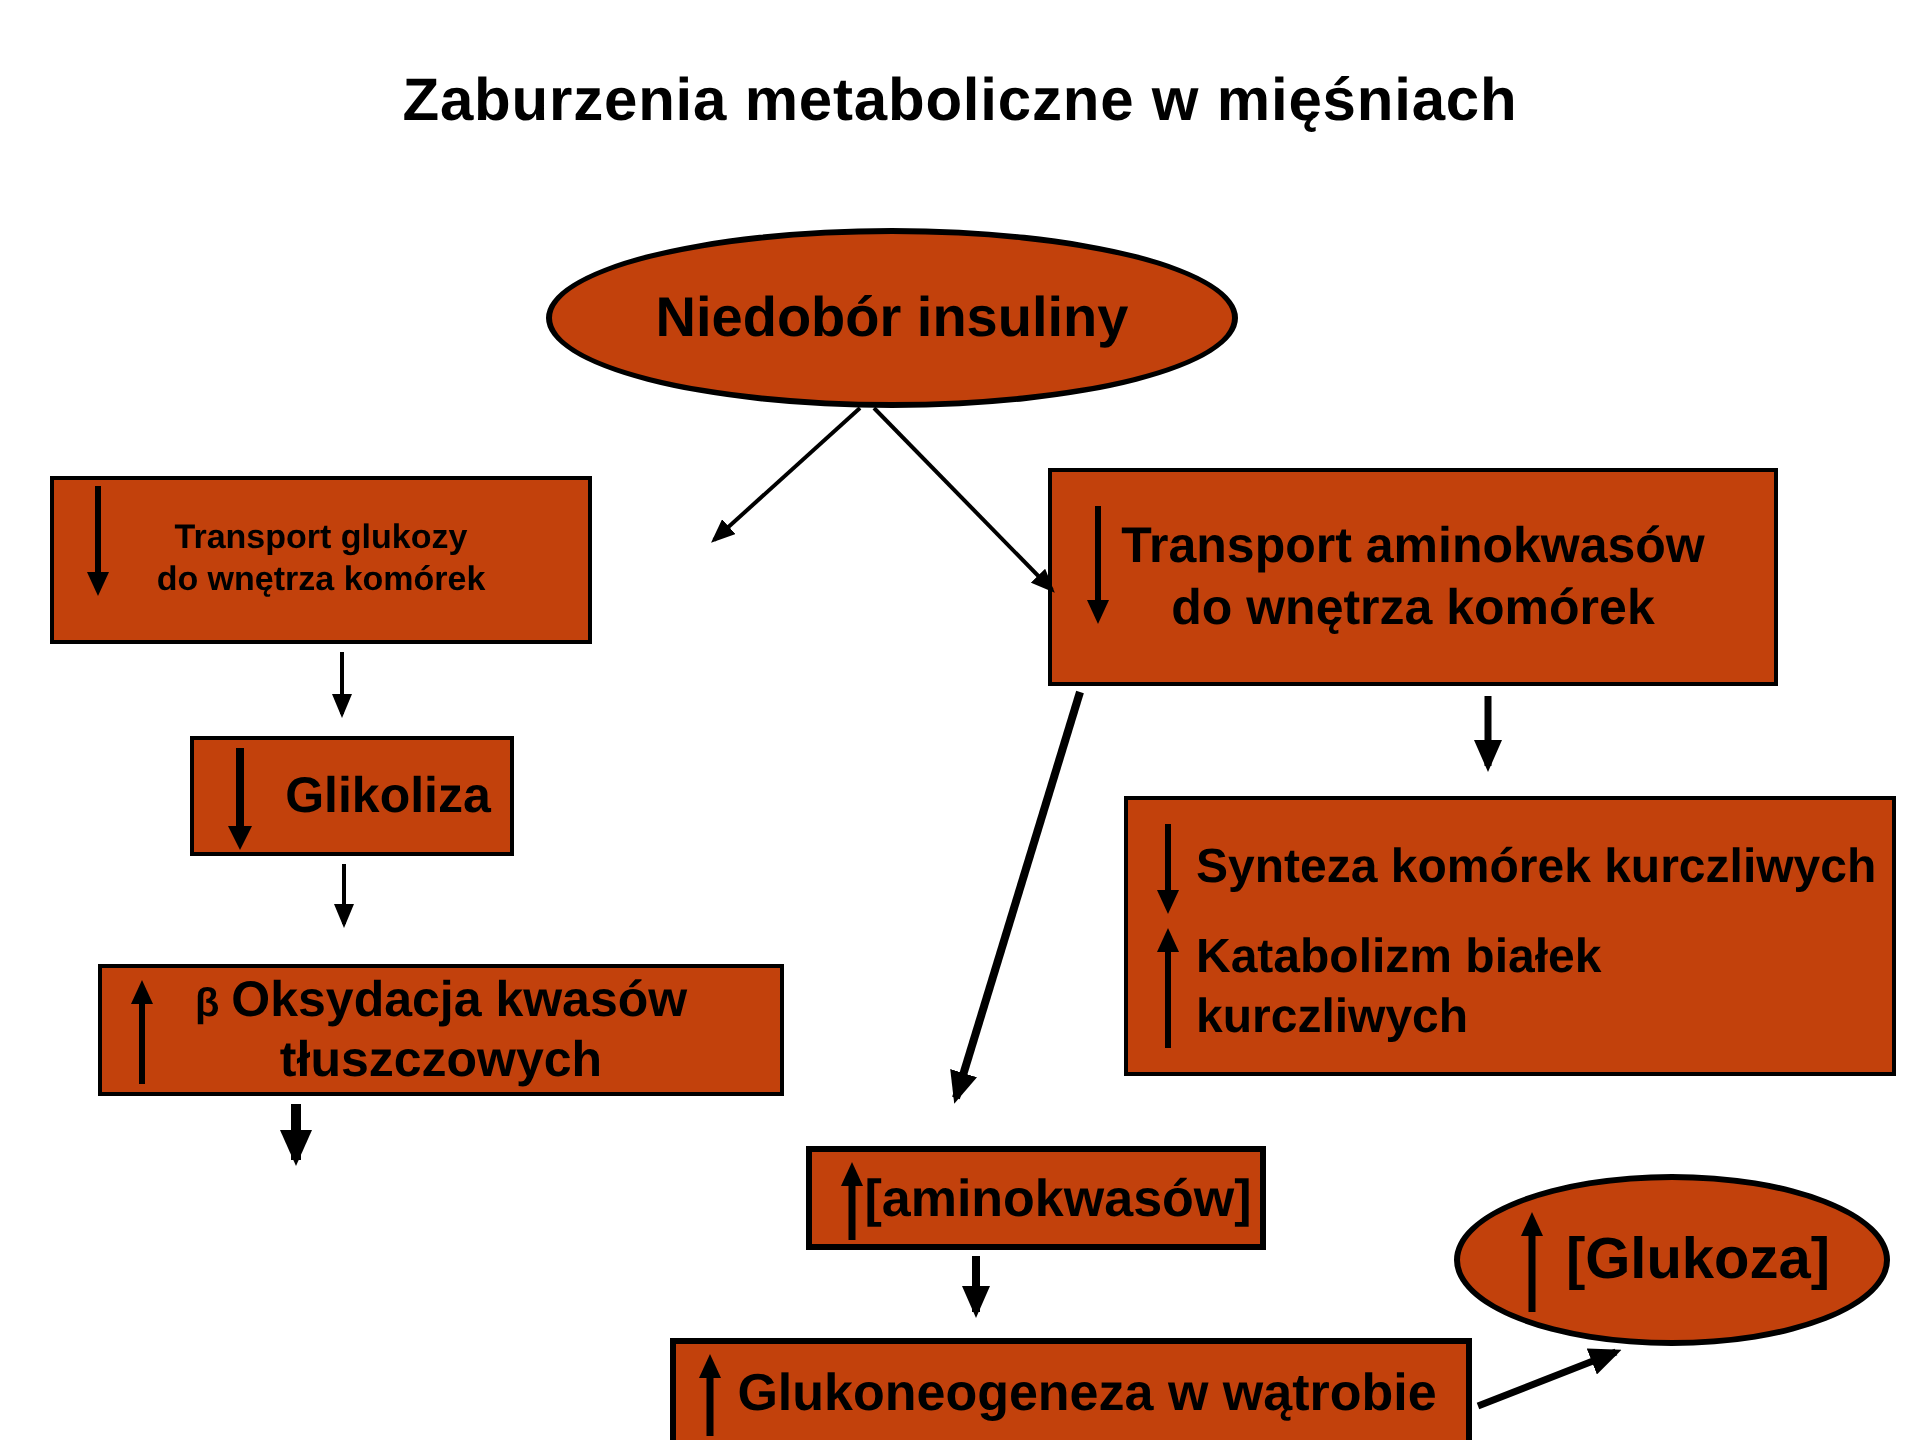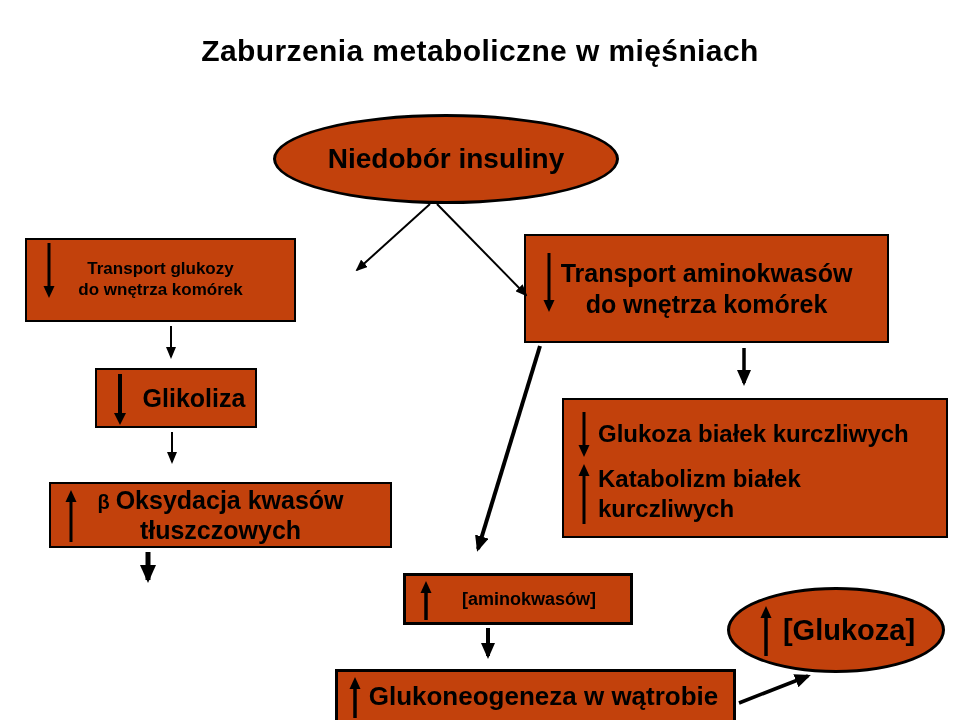--- a/index.html
+++ b/index.html
@@ -22,21 +22,21 @@
   
   #n-insulin{left:273px;top:114px;width:346px;height:90px;font-size:28px;}
   #n-glu-trans{left:25px;top:238px;width:271px;height:84px;font-size:17px;}
   #n-amino-trans{left:524px;top:234px;width:365px;height:109px;font-size:25px;}
   #n-glyco{left:95px;top:368px;width:162px;height:60px;font-size:25px;}
   #n-beta{left:49px;top:482px;width:343px;height:66px;font-size:25px;}
   #n-beta .beta{font-size:20px;margin-right:6px;}
   #n-ketone{left:22px;top:593px;width:255px;height:110px;font-size:29px;justify-content:flex-start;padding-left:24px;}
   #n-protein{left:562px;top:398px;width:386px;height:140px;font-size:24px;flex-direction:column;align-items:stretch;justify-content:space-around;padding:8px 0 8px 12px;}
   #n-protein .row{display:flex;align-items:center;gap:6px;}
-  #n-amino-conc{left:403px;top:573px;width:230px;height:52px;font-size:18px;border-width:3px;}
+  #n-amino-conc{left:403px;top:573px;width:230px;height:52px;font-size:26px;border-width:3px;}
   #n-gluconeo{left:335px;top:669px;width:401px;height:54px;font-size:26px;border-width:3px;}
   #n-glucose{left:727px;top:587px;width:218px;height:86px;font-size:29px;}
 
   #connectors{position:absolute;left:0;top:0;width:960px;height:720px;pointer-events:none;}
 </style>
 </head>
 <body>
 
 <div class="stage">
 
@@ -87,21 +87,21 @@
     </div>
   </div>
 
 
   <div class="node box" id="n-protein">
     <div class="row">
       <svg width="16" height="46" viewBox="0 0 16 46">
         <line x1="8" y1="1" x2="8" y2="35" stroke="#000" stroke-width="3"></line>
         <polygon points="8,46 2.5,34 13.5,34" fill="#000"></polygon>
       </svg>
-      <span class="nowrap">Glukoza białek kurczliwych</span>
+      <span class="nowrap">Synteza komórek kurczliwych</span>
     </div>
     <div class="row">
       <svg width="16" height="62" viewBox="0 0 16 62">
         <line x1="8" y1="61" x2="8" y2="12" stroke="#000" stroke-width="3"></line>
         <polygon points="8,1 2.5,13 13.5,13" fill="#000"></polygon>
       </svg>
       <div class="left-lines">
         <div>Katabolizm białek</div>
         <div>kurczliwych</div>
       </div>

